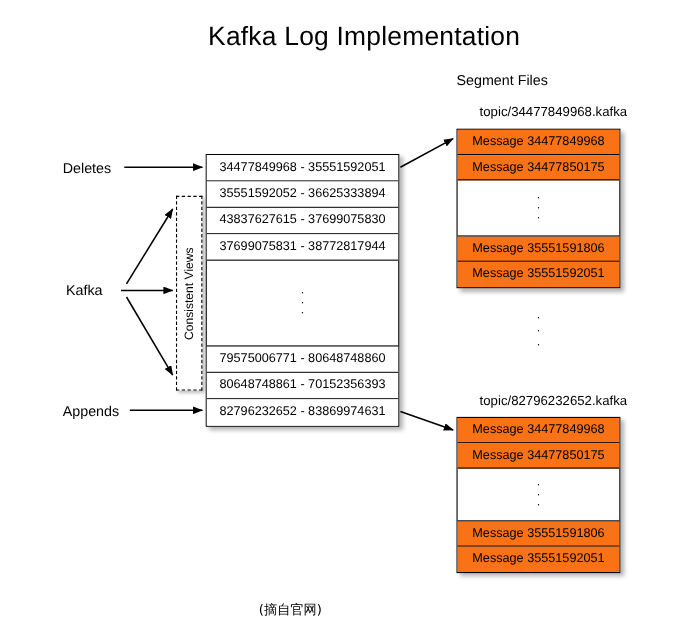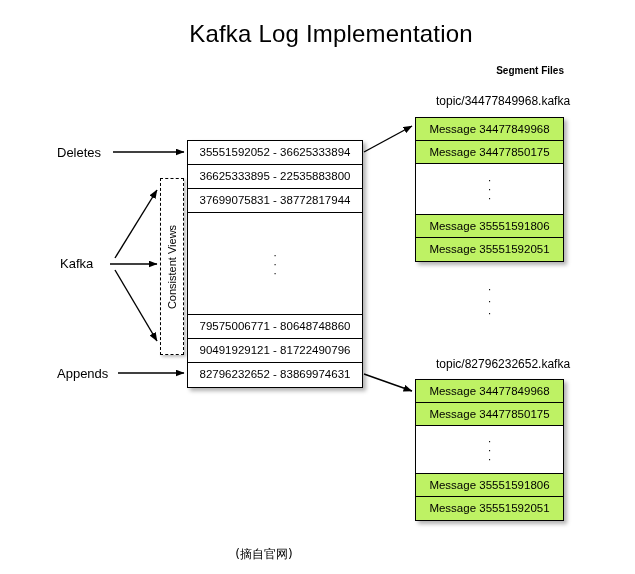--- a/index.html
+++ b/index.html
@@ -29,23 +29,23 @@
     text-align: center;
     font-size: 24px;
     font-weight: normal;
     letter-spacing: 0.2px;
     margin-left: 40px;
   }
 
   
   .section-heading {
     position: absolute;
-    font-size: 10px;
-    font-weight: bold;
-    text-align: right;
+    font-size: 13px;
+    font-weight: normal;
+    text-align: left;
     white-space: nowrap;
   }
   #active-segment-list-heading {
     left: 187px;
     top: 118px;
     width: 176px;
     margin-top: 24px;
   }
   #segment-files-heading {
     left: 415px;
@@ -144,21 +144,21 @@
   #message-box-2 { top: 379px; height: 142px; }
 
   .message-row {
     height: 23px;
     line-height: 22px;
     border-bottom: 1px solid #000;
     font-size: 11.5px;
     text-align: center;
     white-space: nowrap;
     box-sizing: border-box;
-    background: #bef264;
+    background: #f97316;
   }
   .message-row.no-rule { border-bottom: none; }
   .message-gap {
     flex: 1 1 auto;
     position: relative;
     border-bottom: 1px solid #000;
     box-sizing: border-box;
   }
 
   
@@ -234,32 +234,33 @@
   <div class="op-label" id="op-label-reads">Kafka</div>
   <div class="op-label" id="op-label-appends">Appends</div>
 
   <div id="consistent-views-box">
     <div id="consistent-views-label">Consistent Views</div>
   </div>
 
   <div class="section-heading" id="active-segment-list-heading">Active Segment List</div>
 
   <div class="boxed" id="active-segment-list">
+    <div class="segment-row">34477849968 - 35551592051</div>
     <div class="segment-row">35551592052 - 36625333894</div>
-    <div class="segment-row">36625333895 - 22535883800</div>
+    <div class="segment-row">43837627615 - 37699075830</div>
     <div class="segment-row">37699075831 - 38772817944</div>
     <div class="segment-gap">
       <div class="vdots">
         <span>·</span>
         <span>·</span>
         <span>·</span>
       </div>
     </div>
     <div class="segment-row">79575006771 - 80648748860</div>
-    <div class="segment-row">90491929121 - 81722490796</div>
+    <div class="segment-row">80648748861 - 70152356393</div>
     <div class="segment-row no-rule">82796232652 - 83869974631</div>
   </div>
 
   <div class="section-heading" id="segment-files-heading">Segment Files</div>
 
   <div class="file-label" id="topic-file-label-1">topic/34477849968.kafka</div>
   <div class="boxed message-box" id="message-box-1">
     <div class="message-row">Message 34477849968</div>
     <div class="message-row">Message 34477850175</div>
     <div class="message-gap">

